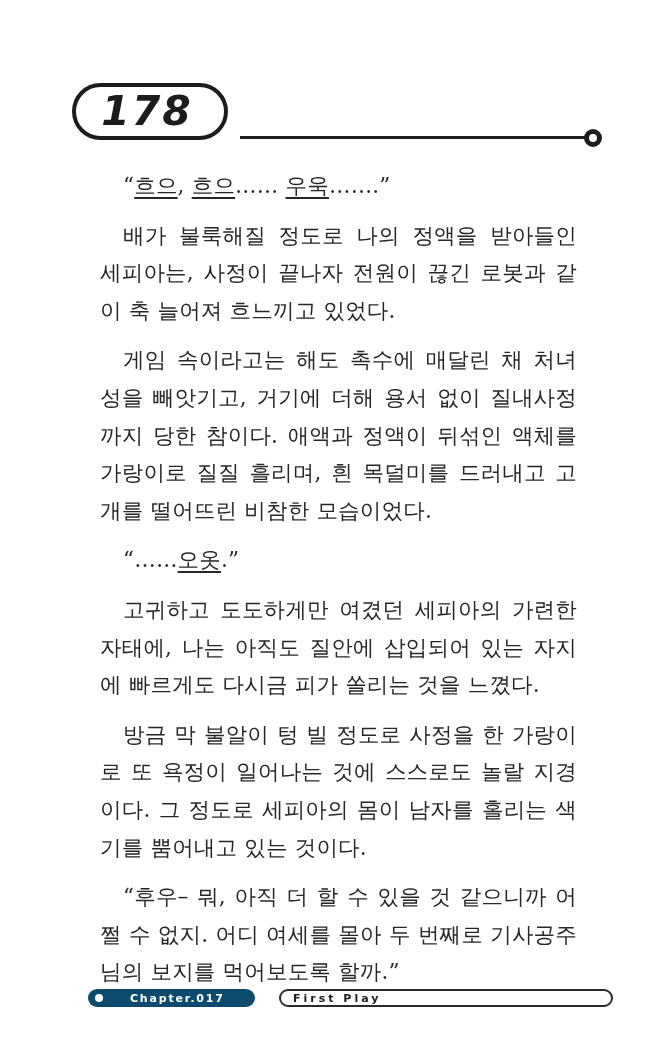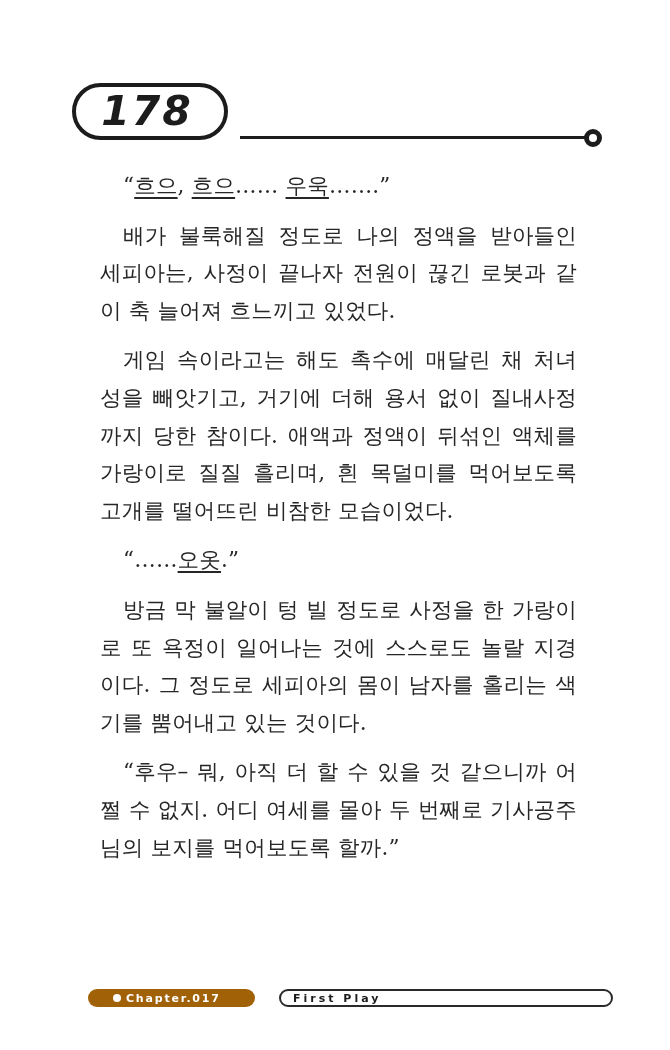--- a/index.html
+++ b/index.html
@@ -65,26 +65,26 @@
     text-decoration: underline;
     text-decoration-thickness: 1.5px;
     text-underline-offset: 4px;
   }
 
   
   .chapter-pill {
     position: absolute;
     left: 88px; top: 989px;
     width: 167px; height: 18px;
-    background: #a16207;
+    background: #0c4a6e;
     border-radius: 10px;
     box-sizing: border-box;
     display: flex; align-items: center;
-    gap: 5px;
-    padding-left: 25px;
+    gap: 27px;
+    padding-left: 7px;
   }
   .chapter-dot {
     width: 8px; height: 8px;
     border-radius: 50%;
     background: #ffffff;
     flex: 0 0 auto;
   }
   .chapter-label {
     font-family: "DejaVu Sans", "Liberation Sans", sans-serif;
     font-weight: bold;
@@ -123,22 +123,23 @@
     <div class="capsule">
       <span class="page-num">178</span>
     </div>
     <div class="header-rule"></div>
     <div class="header-ring"></div>
   </div>
 
   <div class="body-text">
       <p><span>“</span><span class="u">흐으</span><span>, </span><span class="u">흐으</span><span>…… </span><span class="u">우욱</span><span>…….”</span></p>
       <p><span>배가 불룩해질 정도로 나의 정액을 받아들인 세피아는, 사정이 끝나자 전원이 끊긴 로봇과 같이 축 늘어져 흐느끼고 있었다.</span></p>
-      <p><span>게임 속이라고는 해도 촉수에 매달린 채 처녀성을 빼앗기고, 거기에 더해 용서 없이 질내사정까지 당한 참이다. 애액과 정액이 뒤섞인 액체를 가랑이로 질질 흘리며, 흰 목덜미를 먹어보도록 고개를 떨어뜨린 비참한 모습이었다.</span></p>
+      <p><span>게임 속이라고는 해도 촉수에 매달린 채 처녀성을 빼앗기고, 거기에 더해 용서 없이 질내사정까지 당한 참이다. 애액과 정액이 뒤섞인 액체를 가랑이로 질질 흘리며, 흰 목덜미를 드러내고 고개를 떨어뜨린 비참한 모습이었다.</span></p>
       <p><span>“……</span><span class="u">오옷</span><span>.”</span></p>
+      <p><span>고귀하고 도도하게만 여겼던 세피아의 가련한 자태에, 나는 아직도 질안에 삽입되어 있는 자지에 빠르게도 다시금 피가 쏠리는 것을 느꼈다.</span></p>
       <p><span>방금 막 불알이 텅 빌 정도로 사정을 한 가랑이로 또 욕정이 일어나는 것에 스스로도 놀랄 지경이다. 그 정도로 세피아의 몸이 남자를 홀리는 색기를 뿜어내고 있는 것이다.</span></p>
       <p><span>“후우– 뭐, 아직 더 할 수 있을 것 같으니까 어쩔 수 없지. 어디 여세를 몰아 두 번째로 기사공주님의 보지를 먹어보도록 할까.”</span></p>
     </div>
 
   <div>
     <div class="chapter-pill">
       <span class="chapter-dot"></span>
       <span class="chapter-label">Chapter.017</span>
     </div>
     <div class="section-pill">

